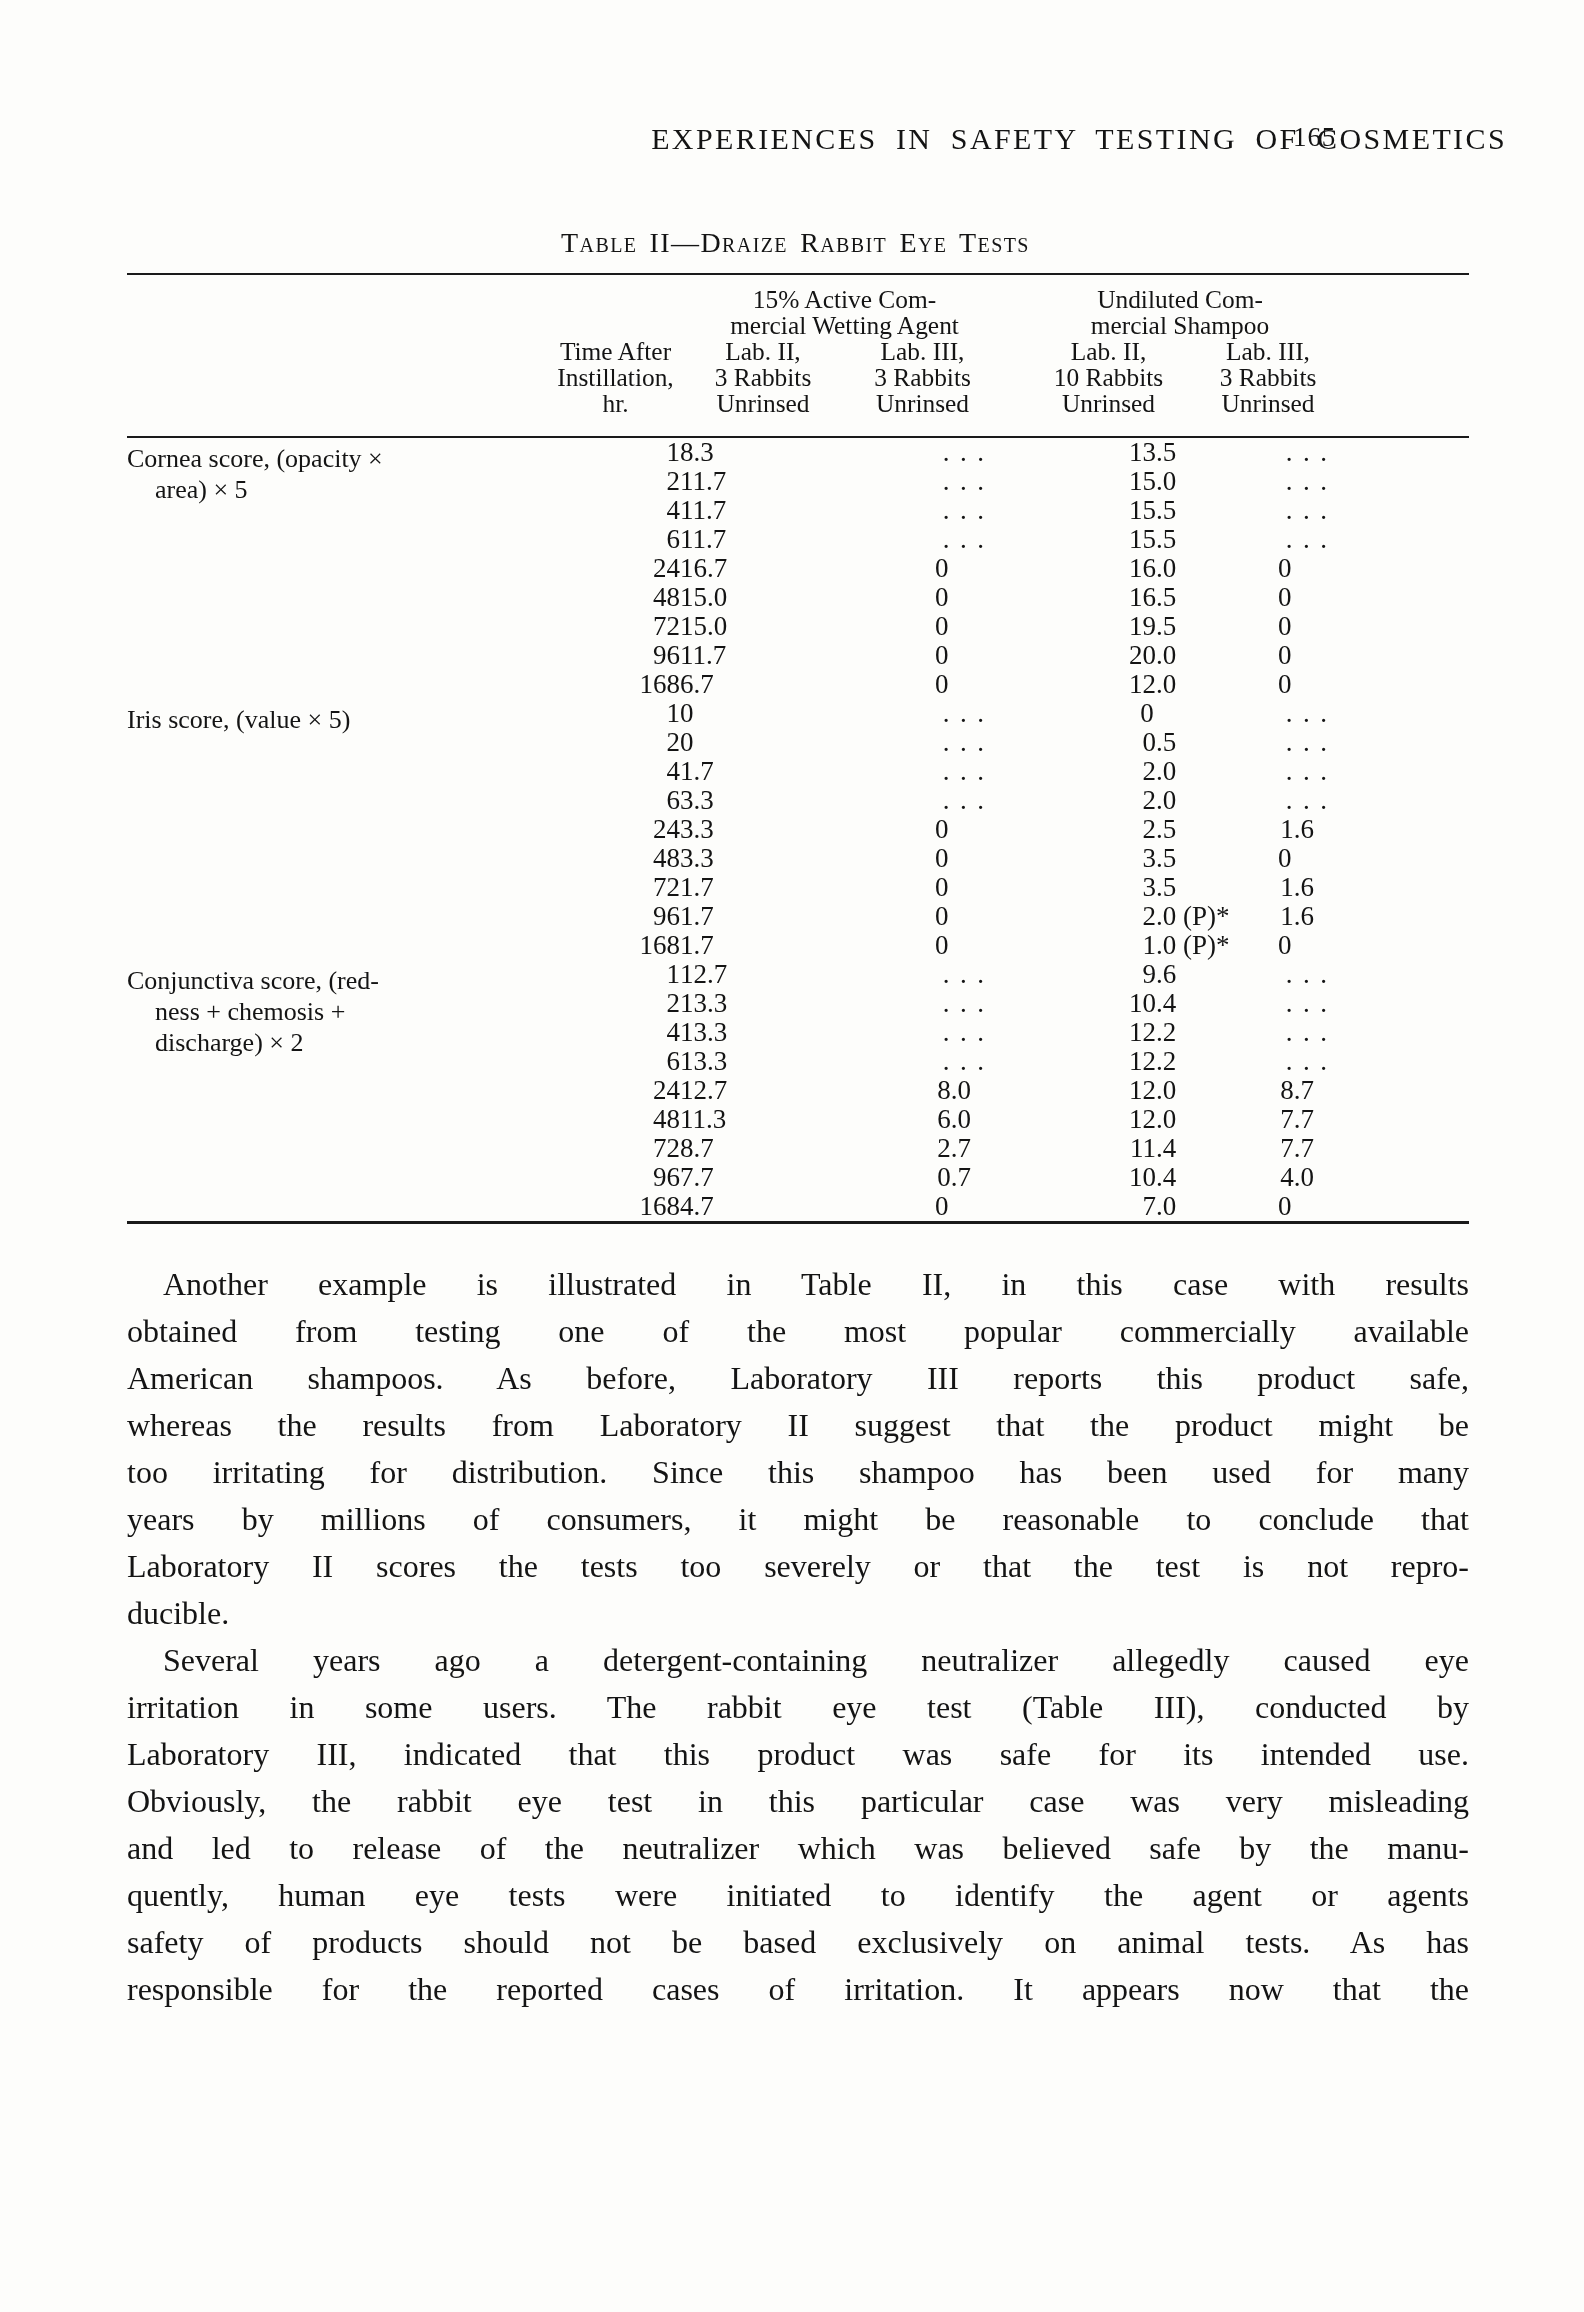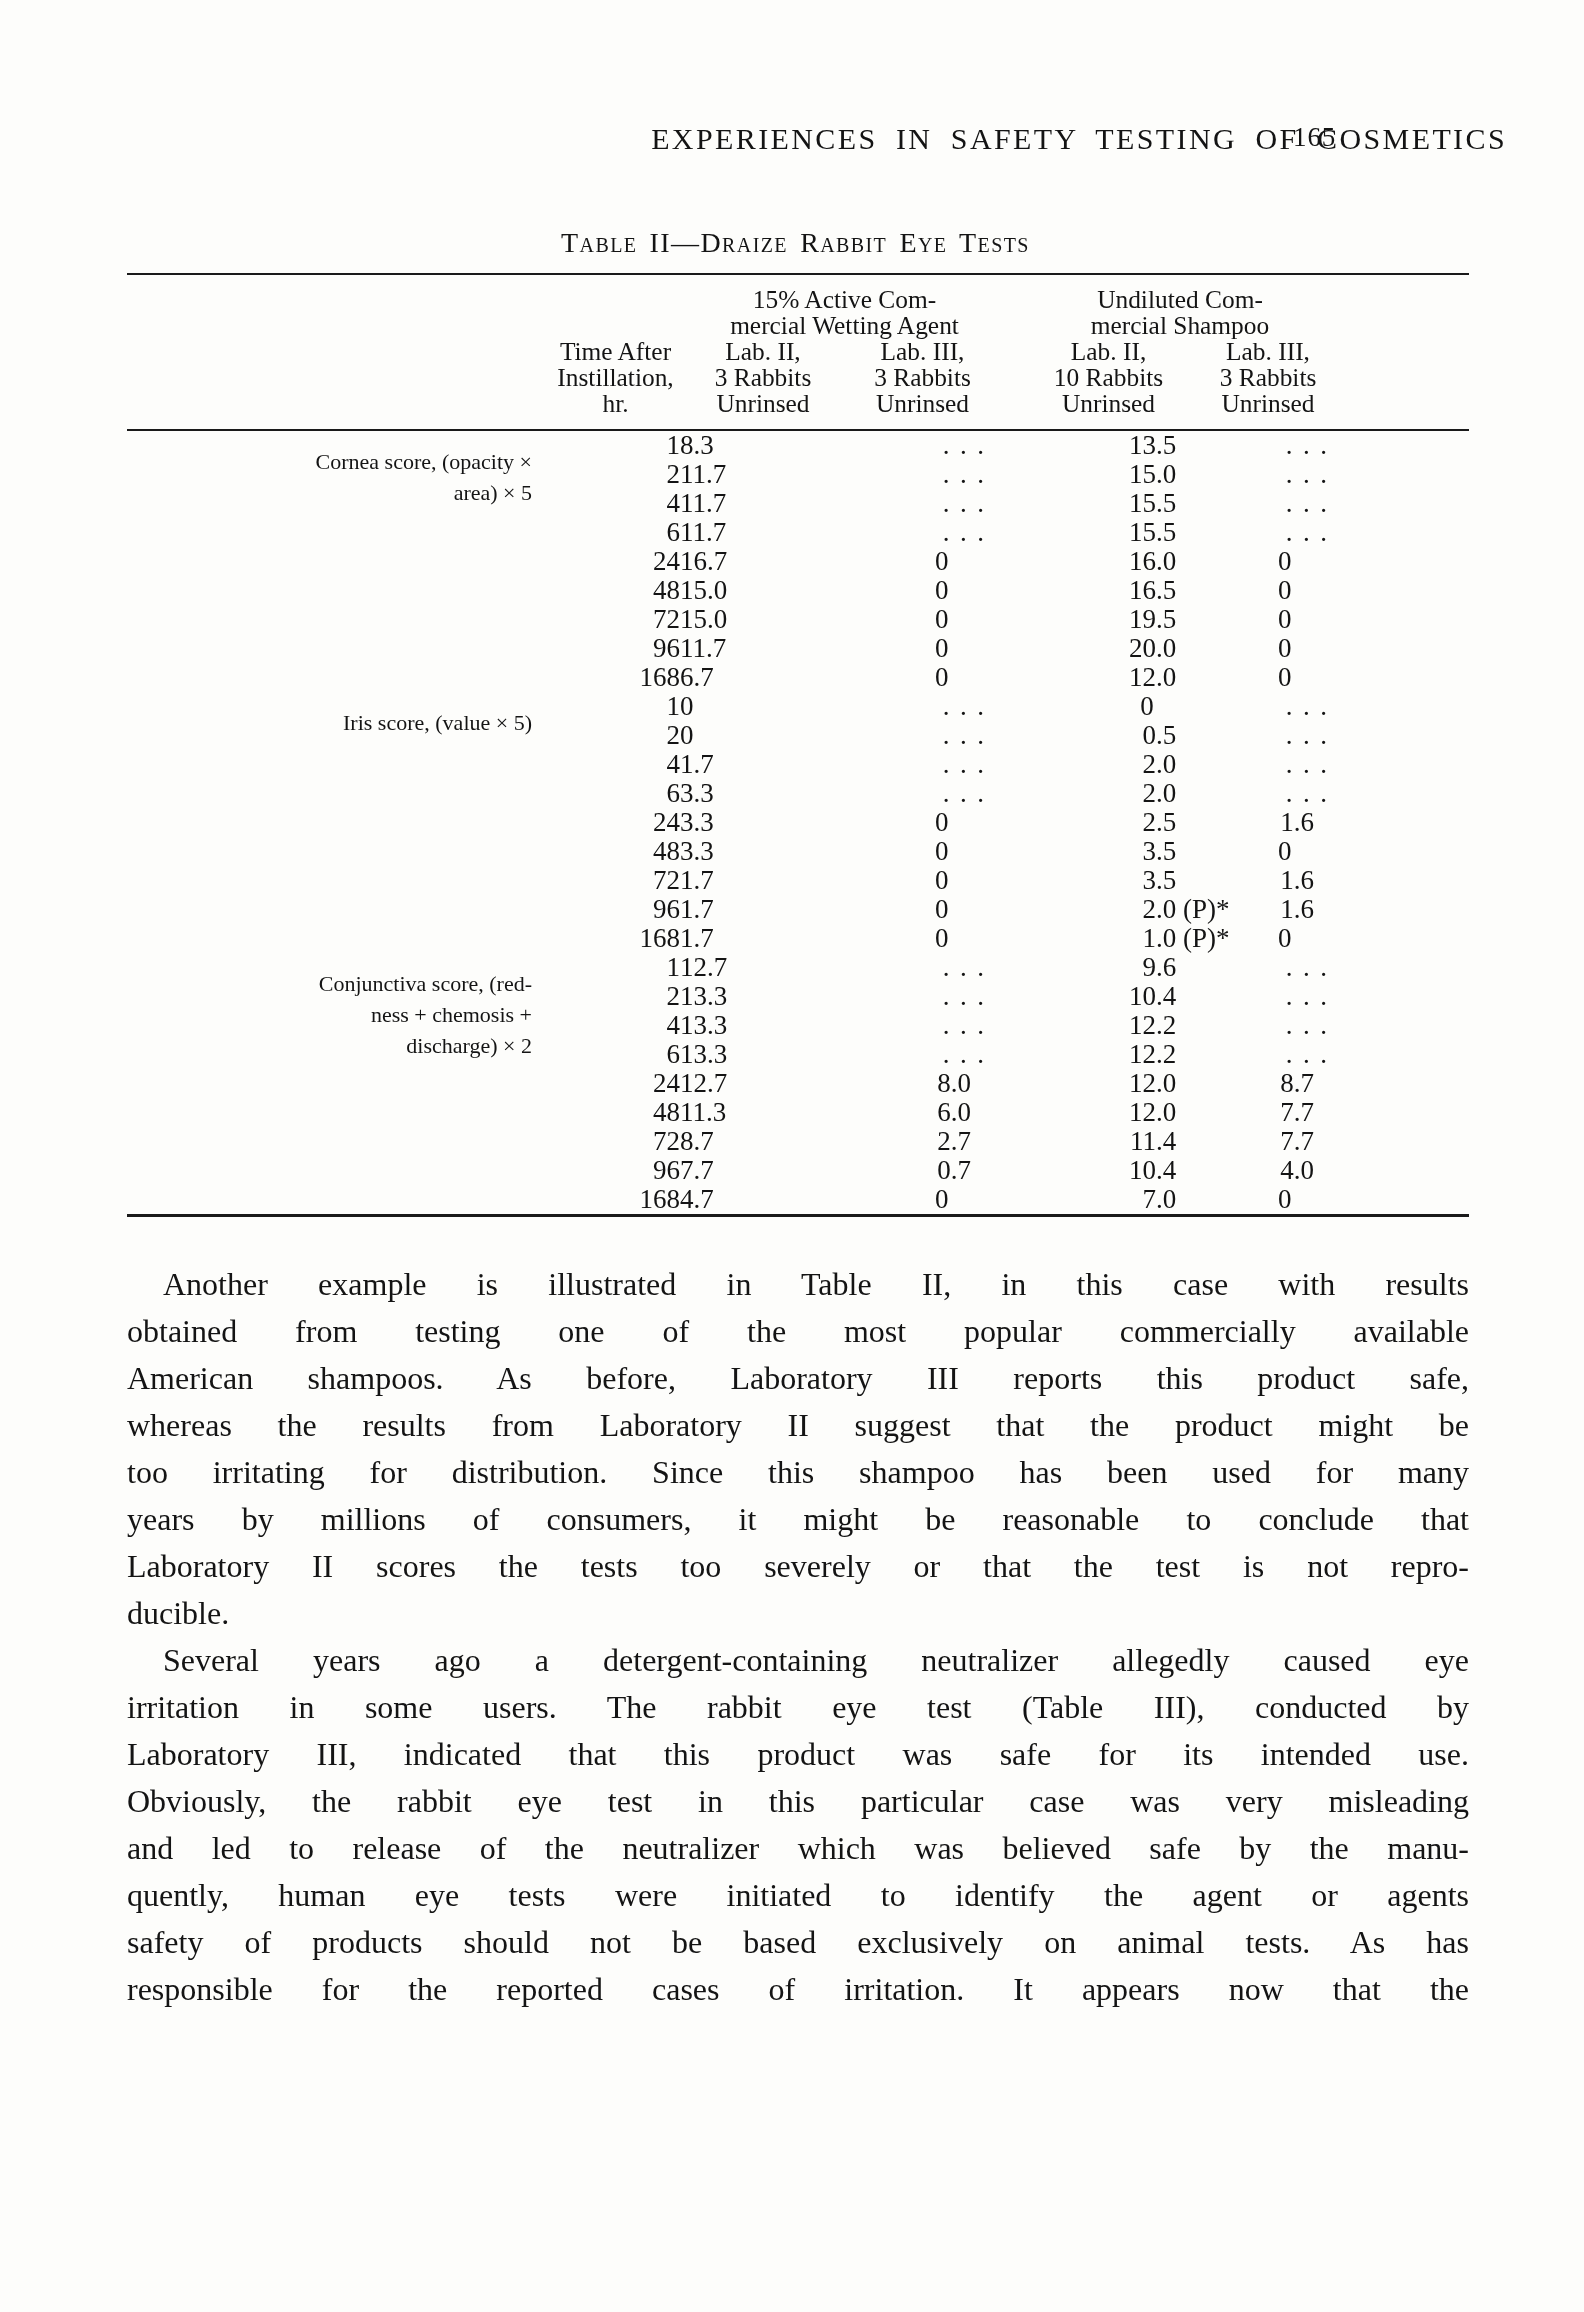--- a/index.html
+++ b/index.html
@@ -30,33 +30,33 @@
   .table-wrap{position:absolute;top:273px;left:127px;width:1342px;}
   table.draize{
     table-layout:fixed;width:1342px;border-collapse:collapse;
     border-top:2.8px solid #1a1a1a;border-bottom:3.8px solid #1a1a1a;
   }
   thead th{
     font-weight:normal;font-size:25.4px;line-height:26px;
     padding:0;text-align:center;vertical-align:bottom;
   }
   thead tr.hr1 th{padding-top:11.3px;}
-  thead tr.hr2 th{padding-bottom:13px;border-bottom:2.8px solid #1a1a1a;text-align:center;}
+  thead tr.hr2 th{padding-bottom:20px;border-bottom:2.8px solid #1a1a1a;text-align:center;}
   th.h-g1{padding-left:38px;}
   th.h-g2{padding-left:75px;padding-right:155px;}
   th.h-time{padding-left:19px;}
   th.h-sub3{padding-left:28px;}
   th.h-sub4{padding-left:66px;}
   th.h-sub5{padding-left:19px;padding-right:132px;}
 
   tbody td{
     font-size:27px;line-height:29px;height:29px;
     padding:0;vertical-align:top;white-space:nowrap;
   }
-  td.row-label{vertical-align:top;text-align:right;font-size:22px;line-height:31px;padding-top:15px;}
+  td.row-label{vertical-align:top;text-align:left;font-size:26px;line-height:31px;padding-top:5px;}
   td.row-label .lbl-line{white-space:nowrap;}
   td.row-label .lbl-line.indent{padding-left:28px;}
   td.c-time{text-align:right;}
   td.c-w2{text-align:left;}
   td.c-w3{text-align:right;}
   td.c-s2{text-align:right;padding-right:3.8px;}
   td.c-s3{text-align:right;padding-right:155px;}
   span.num{display:inline-block;}
   span.num.int{margin-right:22.6px;}
   span.num.dots{margin-right:-15px;letter-spacing:1.9px;}

